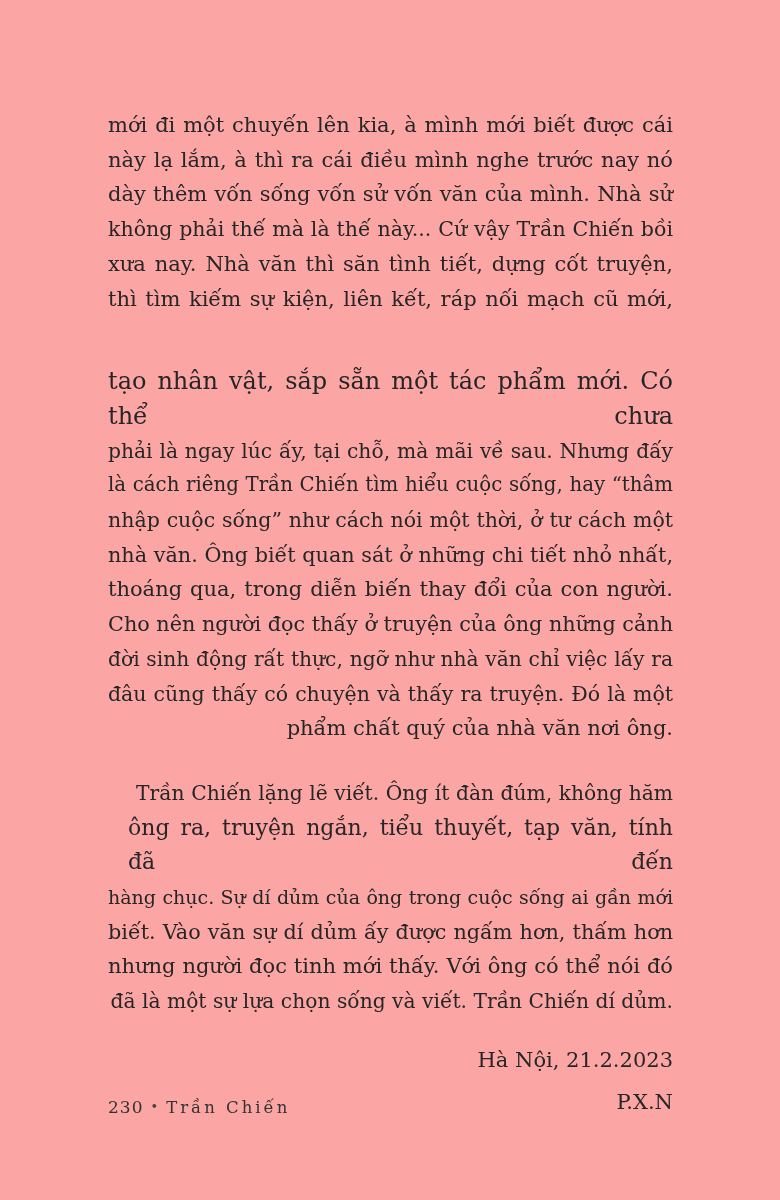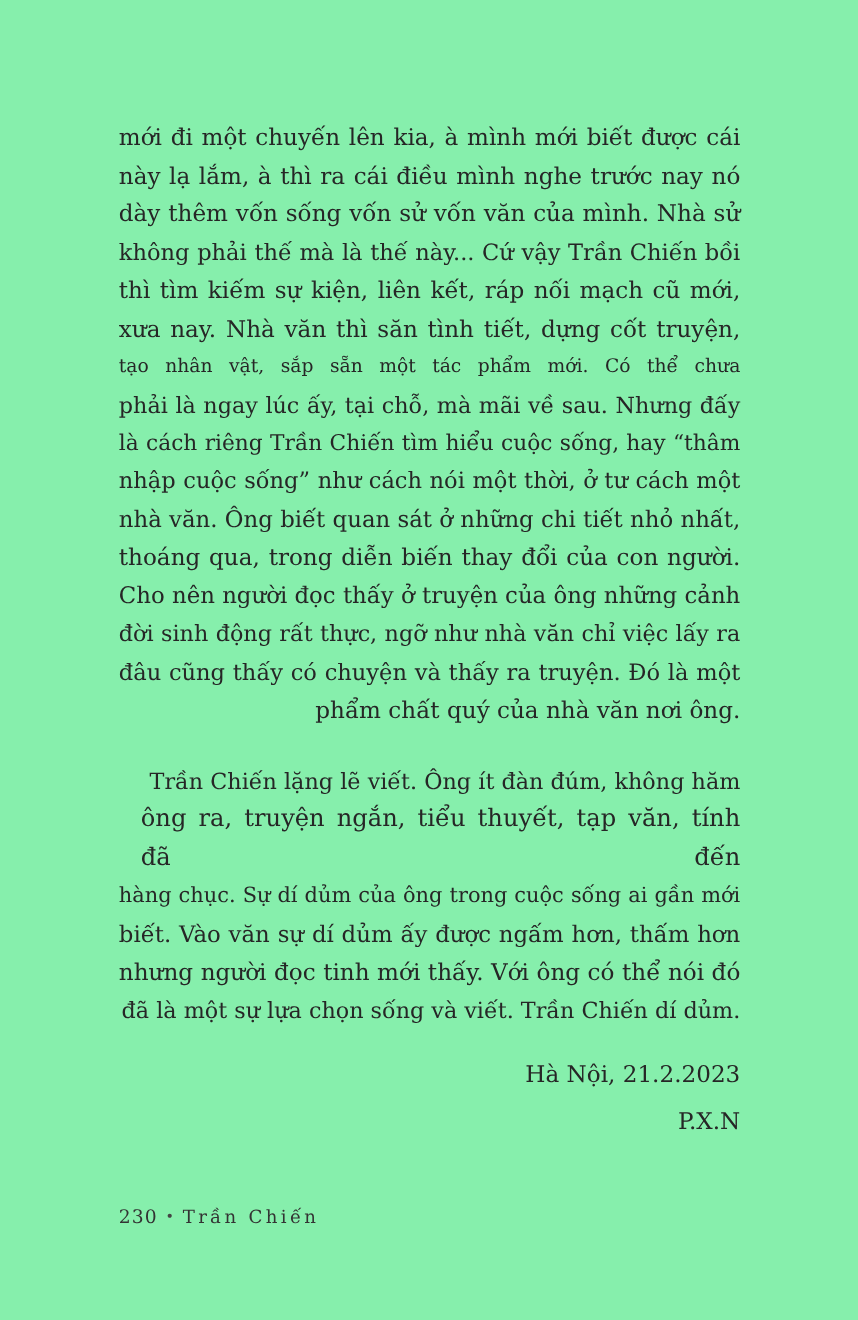--- a/index.html
+++ b/index.html
@@ -1,21 +1,21 @@
 <!DOCTYPE html>
 <html><head>
 <meta charset="utf-8">
 <style>
   * { margin: 0; padding: 0; box-sizing: border-box; }
   html, body { background: #e8e8e8; }
   .page {
     position: relative;
     width: 780px;
     height: 1200px;
-    background: #86efac;
+    background: #fca5a5;
     overflow: hidden;
     font-family: "DejaVu Serif", "Liberation Serif", serif;
     color: #262626;
   }
   .textblock {
     position: absolute;
     left: 108px;
     top: 108px;
     width: 565px;
     font-size: 21px;
@@ -56,23 +56,23 @@
 <body>
 
 <div class="page">
   <div class="textblock">
 
     <div class="para para-1">
       <div class="jline" style="white-space: normal; font-size: 21px;">mới đi một chuyến lên kia, à mình mới biết được cái</div>
       <div class="jline" style="white-space: normal; font-size: 21px;">này lạ lắm, à thì ra cái điều mình nghe trước nay nó</div>
       <div class="jline" style="white-space: normal; font-size: 21px;">dày thêm vốn sống vốn sử vốn văn của mình. Nhà sử</div>
       <div class="jline" style="white-space: normal; font-size: 20.5px;">không phải thế mà là thế này... Cứ vậy Trần Chiến bồi</div>
+      <div class="jline" style="white-space: normal; font-size: 21px;">xưa nay. Nhà văn thì săn tình tiết, dựng cốt truyện,</div>
       <div class="jline" style="white-space: normal; font-size: 21px;">thì tìm kiếm sự kiện, liên kết, ráp nối mạch cũ mới,</div>
-      <div class="jline" style="white-space: normal; font-size: 21px;">xưa nay. Nhà văn thì săn tình tiết, dựng cốt truyện,</div>
-      <div class="jline" style="white-space: normal; font-size: 17px;">tạo nhân vật, sắp sẵn một tác phẩm mới. Có thể chưa</div>
+      <div class="jline" style="white-space: normal; font-size: 24px; margin-top: 48px;">tạo nhân vật, sắp sẵn một tác phẩm mới. Có thể chưa</div>
       <div class="jline" style="white-space: normal; font-size: 20.25px;">phải là ngay lúc ấy, tại chỗ, mà mãi về sau. Nhưng đấy</div>
       <div class="jline" style="white-space: normal; font-size: 19.75px;">là cách riêng Trần Chiến tìm hiểu cuộc sống, hay “thâm</div>
       <div class="jline" style="white-space: normal; font-size: 20.5px;">nhập cuộc sống” như cách nói một thời, ở tư cách một</div>
       <div class="jline" style="white-space: normal; font-size: 20.75px;">nhà văn. Ông biết quan sát ở những chi tiết nhỏ nhất,</div>
       <div class="jline" style="white-space: normal; font-size: 21px;">thoáng qua, trong diễn biến thay đổi của con người.</div>
       <div class="jline" style="white-space: normal; font-size: 20.75px;">Cho nên người đọc thấy ở truyện của ông những cảnh</div>
       <div class="jline" style="white-space: normal; font-size: 20.25px;">đời sinh động rất thực, ngỡ như nhà văn chỉ việc lấy ra</div>
       <div class="jline" style="white-space: normal; font-size: 20.5px;">đâu cũng thấy có chuyện và thấy ra truyện. Đó là một</div>
       <div class="lastline" style="white-space: normal; font-size: 21px;">phẩm chất quý của nhà văn nơi ông.</div>
     </div>

